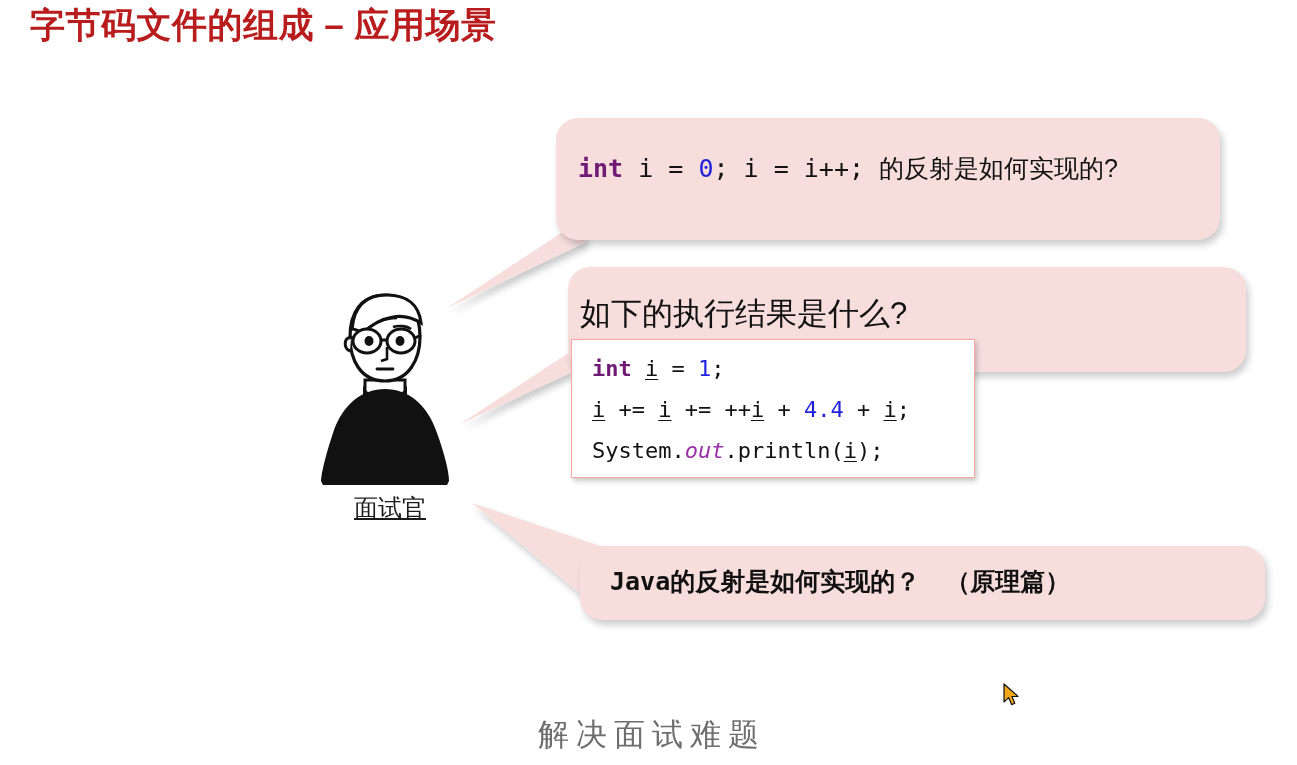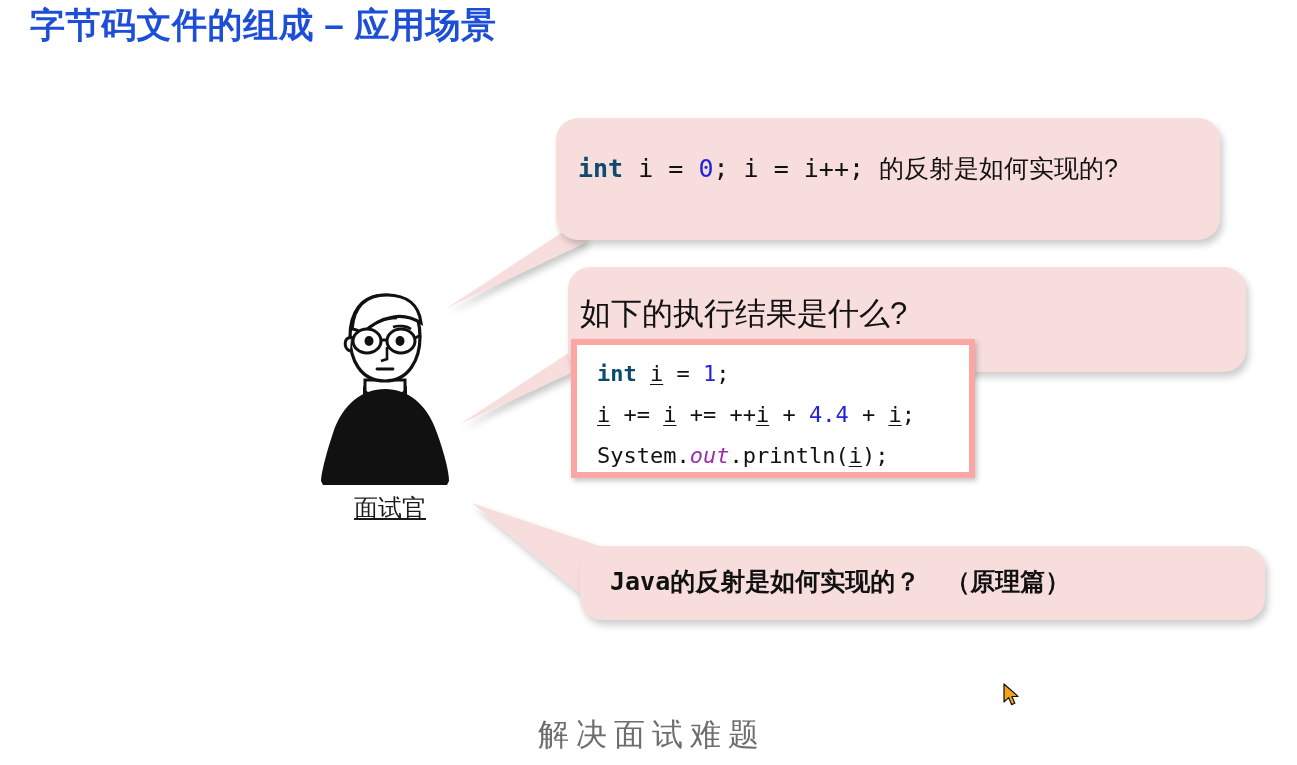--- a/index.html
+++ b/index.html
@@ -16,21 +16,21 @@
     -webkit-font-smoothing: antialiased;
   }
 
   
   #slide-title {
     position: absolute;
     left: 30px;
     top: 2px;
     font-size: 35px;
     font-weight: 700;
-    color: #1d4ed8;
+    color: #b91c1c;
     letter-spacing: 0.5px;
     white-space: nowrap;
     text-align: right;
   }
 
   
   .bubble {
     position: absolute;
     background: #f7dedd;
     border-radius: 22px;
@@ -86,34 +86,34 @@
     position: absolute;
     left: 0; top: 0;
     width: 1297px; height: 765px;
     pointer-events: none;
   }
 
   
   .mono {
     font-family: "DejaVu Sans Mono", "Liberation Mono", monospace;
   }
-  .kw { color: #0c4a6e; font-weight: 700; }
+  .kw { color: #701a75; font-weight: 700; }
   .num { color: #2222dd; }
   .field { color: #9b30a8; font-style: italic; }
   .var-u { text-decoration: underline; text-decoration-thickness: 1px; text-underline-offset: 3px; }
 
   
   #code-box {
     position: absolute;
     left: 571px;
     top: 339px;
     width: 404px;
     height: 139px;
     background: #ffffff;
-    border: 6px solid #fca5a5;
+    border: 1px solid #fca5a5;
     box-sizing: border-box;
     box-shadow: 2px 3px 5px rgba(0,0,0,0.22);
     padding: 8px 0 0 20px;
   }
   .code-line {
     font-family: "DejaVu Sans Mono", "Liberation Mono", monospace;
     font-size: 22px;
     line-height: 41px;
     color: #111111;
     white-space: pre;

